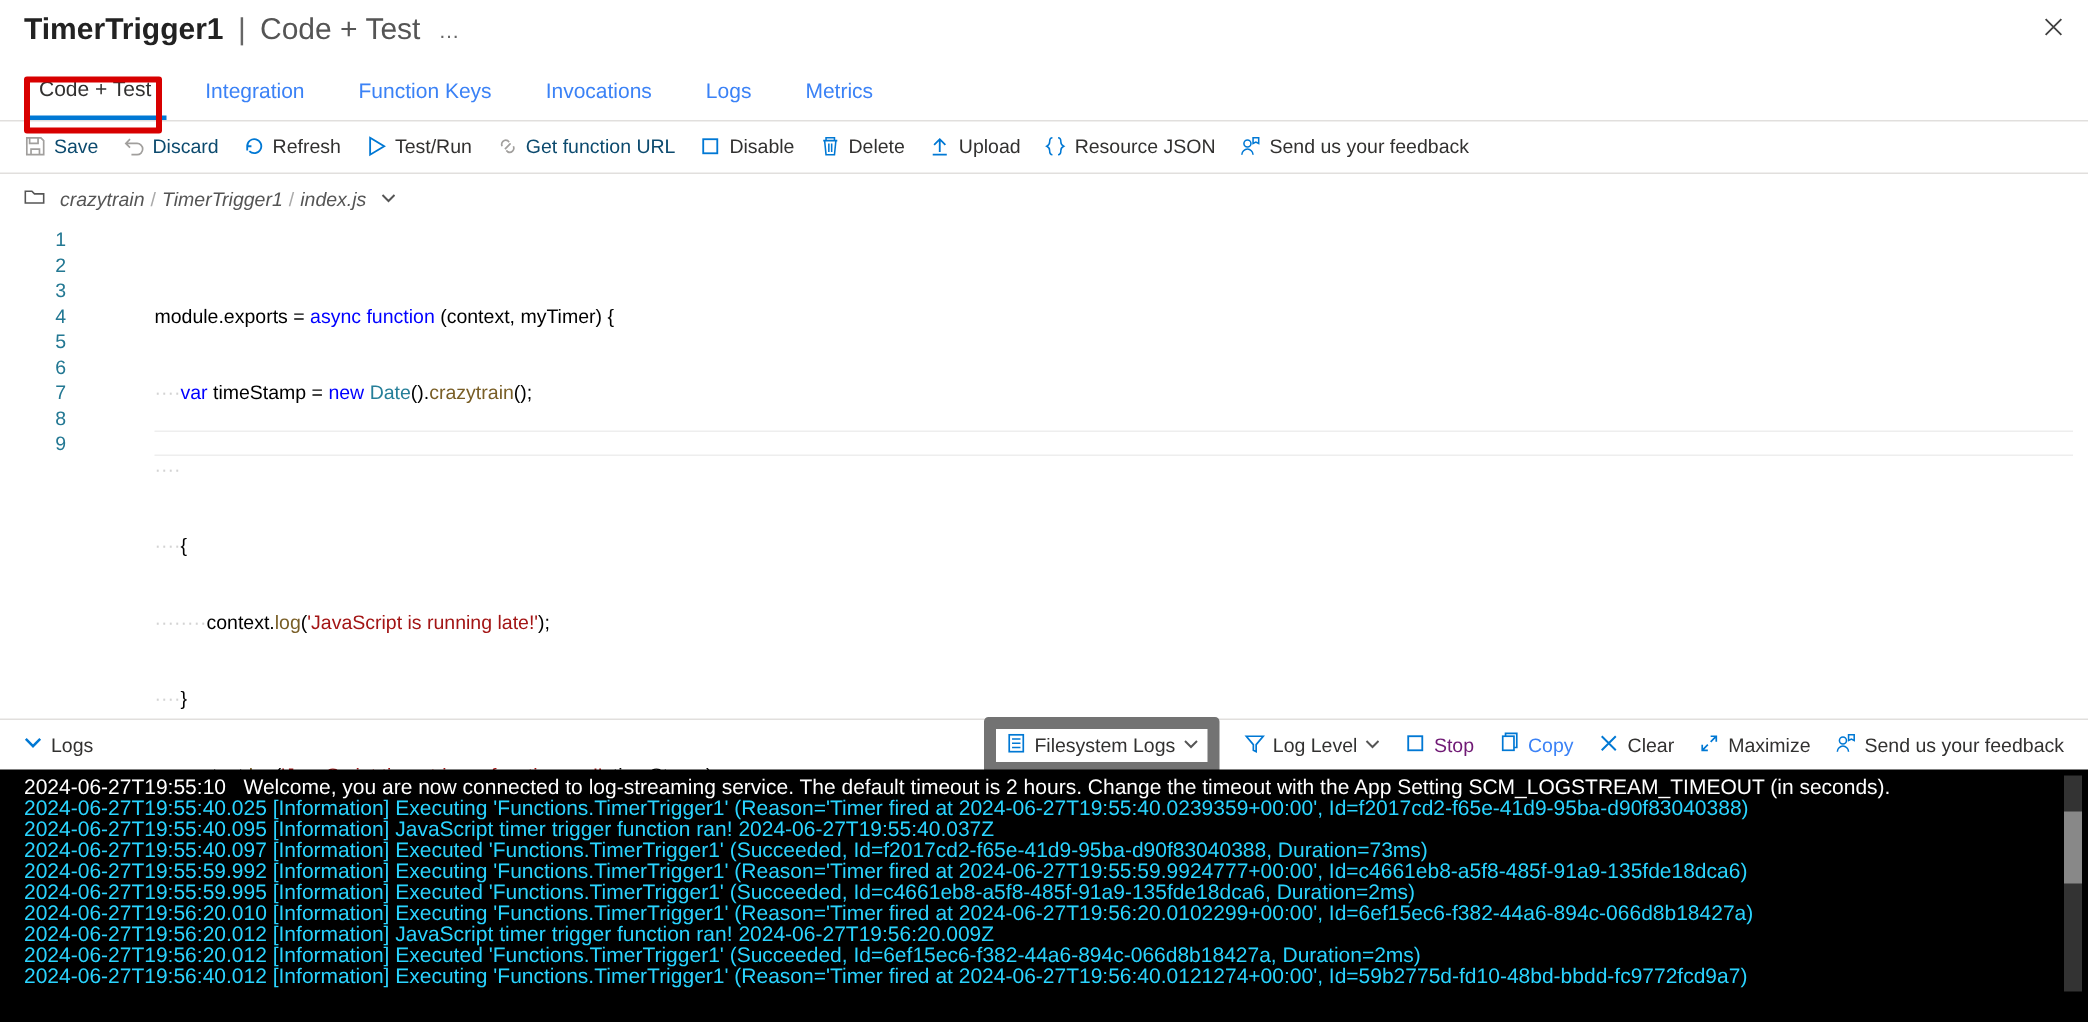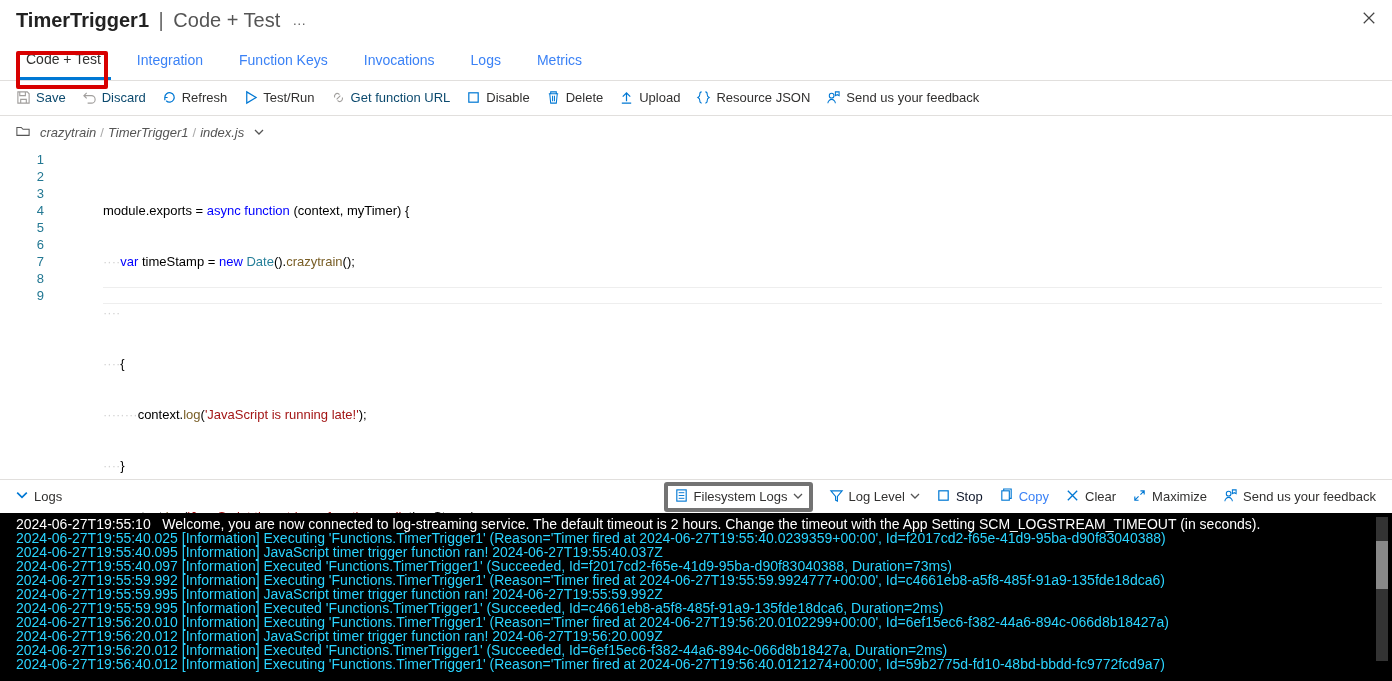--- a/index.html
+++ b/index.html
@@ -47,21 +47,21 @@
 .mtd { color:#795e26; }
 .cur-line-bg { position:absolute; left:0; right:10px; top:138px; height:17px; border:1px solid #eee; border-left:none; border-right:none; }
 .cursor { display:inline-block; width:1px; height:15px; background:#000; vertical-align:text-bottom; }
 
 
 .logs-bar { display:flex; align-items:center; padding:4px 16px; height:34px; border-top:1px solid #e1dfdd;  font-size:13px; margin-top:auto;}
 .logs-toggle { display:flex; align-items:center; gap:6px; cursor:pointer; }
 .logs-right { margin-left:auto; display:flex; align-items:center; gap:16px; }
 .logs-btn { display:flex; align-items:center; gap:5px; cursor:pointer; color:#0078d4; }
 .logs-btn .icn svg { stroke:#0078d4; }
-.fs-highlight { border:4px solid #737373; border-radius:3px; padding:2px 6px; }
+.fs-highlight { border:8px solid #737373; border-radius:3px; padding:2px 6px; }
 
 
 .console { background:#000; color:#1ad2ff; font-family:Consolas,"Courier New",monospace; font-size:14px; line-height:14px; padding:4px 8px 4px 16px; height:188px; overflow:hidden; position:relative;}
 .console .white { color:#fff; }
 .console .cyan { color:#2ad4ff; }
 .console-line { white-space:pre; height:14px; }
 .console-scroll { position:absolute; right:4px; top:4px; width:12px; height:144px; background:#333; }
 .console-thumb { position:absolute; right:4px; top:28px; width:12px; height:48px; background:#888; }
 
 .page { display:flex; flex-direction:column; height:681px; position:relative;}
@@ -242,21 +242,21 @@
             </svg></span>
         <span style="color:#323130">Log Level</span>
         <span><svg width="10" height="10" viewBox="0 0 10 10">
               <path d="M1 3l4 4 4-4" fill="none" stroke="#555" stroke-width="1.3"></path>
             </svg></span>
       </div>
       <div class="logs-btn">
         <span class="icn"><svg viewBox="0 0 16 16">
               <rect x="3" y="3" width="10" height="10" fill="none" stroke="#0078d4" stroke-width="1.3"></rect>
             </svg></span>
-        <span style="color:#0f172a">Stop</span>
+        <span style="color:#701a75">Stop</span>
       </div>
       <div class="logs-btn">
         <span class="icn"><svg viewBox="0 0 16 16">
               <rect x="3" y="3" width="8" height="10" fill="none" stroke="#0078d4" stroke-width="1.2"></rect>
               <path d="M5 3V1h8v10h-2" fill="none" stroke="#0078d4" stroke-width="1.2"></path>
             </svg></span>
         <span style="color:#3b82f6">Copy</span>
       </div>
       <div class="logs-btn">
         <span class="icn"><svg viewBox="0 0 16 16">
@@ -280,21 +280,20 @@
     </div>
   </div>
 
   <div class="console">
     <div id="console-lines">
         <div class="console-line white">2024-06-27T19:55:10   Welcome, you are now connected to log-streaming service. The default timeout is 2 hours. Change the timeout with the App Setting SCM_LOGSTREAM_TIMEOUT (in seconds).</div>
         <div class="console-line cyan">2024-06-27T19:55:40.025 [Information] Executing 'Functions.TimerTrigger1' (Reason='Timer fired at 2024-06-27T19:55:40.0239359+00:00', Id=f2017cd2-f65e-41d9-95ba-d90f83040388)</div>
         <div class="console-line cyan">2024-06-27T19:55:40.095 [Information] JavaScript timer trigger function ran! 2024-06-27T19:55:40.037Z</div>
         <div class="console-line cyan">2024-06-27T19:55:40.097 [Information] Executed 'Functions.TimerTrigger1' (Succeeded, Id=f2017cd2-f65e-41d9-95ba-d90f83040388, Duration=73ms)</div>
         <div class="console-line cyan">2024-06-27T19:55:59.992 [Information] Executing 'Functions.TimerTrigger1' (Reason='Timer fired at 2024-06-27T19:55:59.9924777+00:00', Id=c4661eb8-a5f8-485f-91a9-135fde18dca6)</div>
-        <div class="console-line cyan">2024-06-27T19:55:59.995 [Information] JavaScript timer trigger function ran! 2024-06-27T19:55:59.992Z</div>
         <div class="console-line cyan">2024-06-27T19:55:59.995 [Information] Executed 'Functions.TimerTrigger1' (Succeeded, Id=c4661eb8-a5f8-485f-91a9-135fde18dca6, Duration=2ms)</div>
         <div class="console-line cyan">2024-06-27T19:56:20.010 [Information] Executing 'Functions.TimerTrigger1' (Reason='Timer fired at 2024-06-27T19:56:20.0102299+00:00', Id=6ef15ec6-f382-44a6-894c-066d8b18427a)</div>
         <div class="console-line cyan">2024-06-27T19:56:20.012 [Information] JavaScript timer trigger function ran! 2024-06-27T19:56:20.009Z</div>
         <div class="console-line cyan">2024-06-27T19:56:20.012 [Information] Executed 'Functions.TimerTrigger1' (Succeeded, Id=6ef15ec6-f382-44a6-894c-066d8b18427a, Duration=2ms)</div>
         <div class="console-line cyan">2024-06-27T19:56:40.012 [Information] Executing 'Functions.TimerTrigger1' (Reason='Timer fired at 2024-06-27T19:56:40.0121274+00:00', Id=59b2775d-fd10-48bd-bbdd-fc9772fcd9a7)</div>
       </div>
     <div class="console-scroll"></div>
     <div class="console-thumb"></div>
   </div>
 

